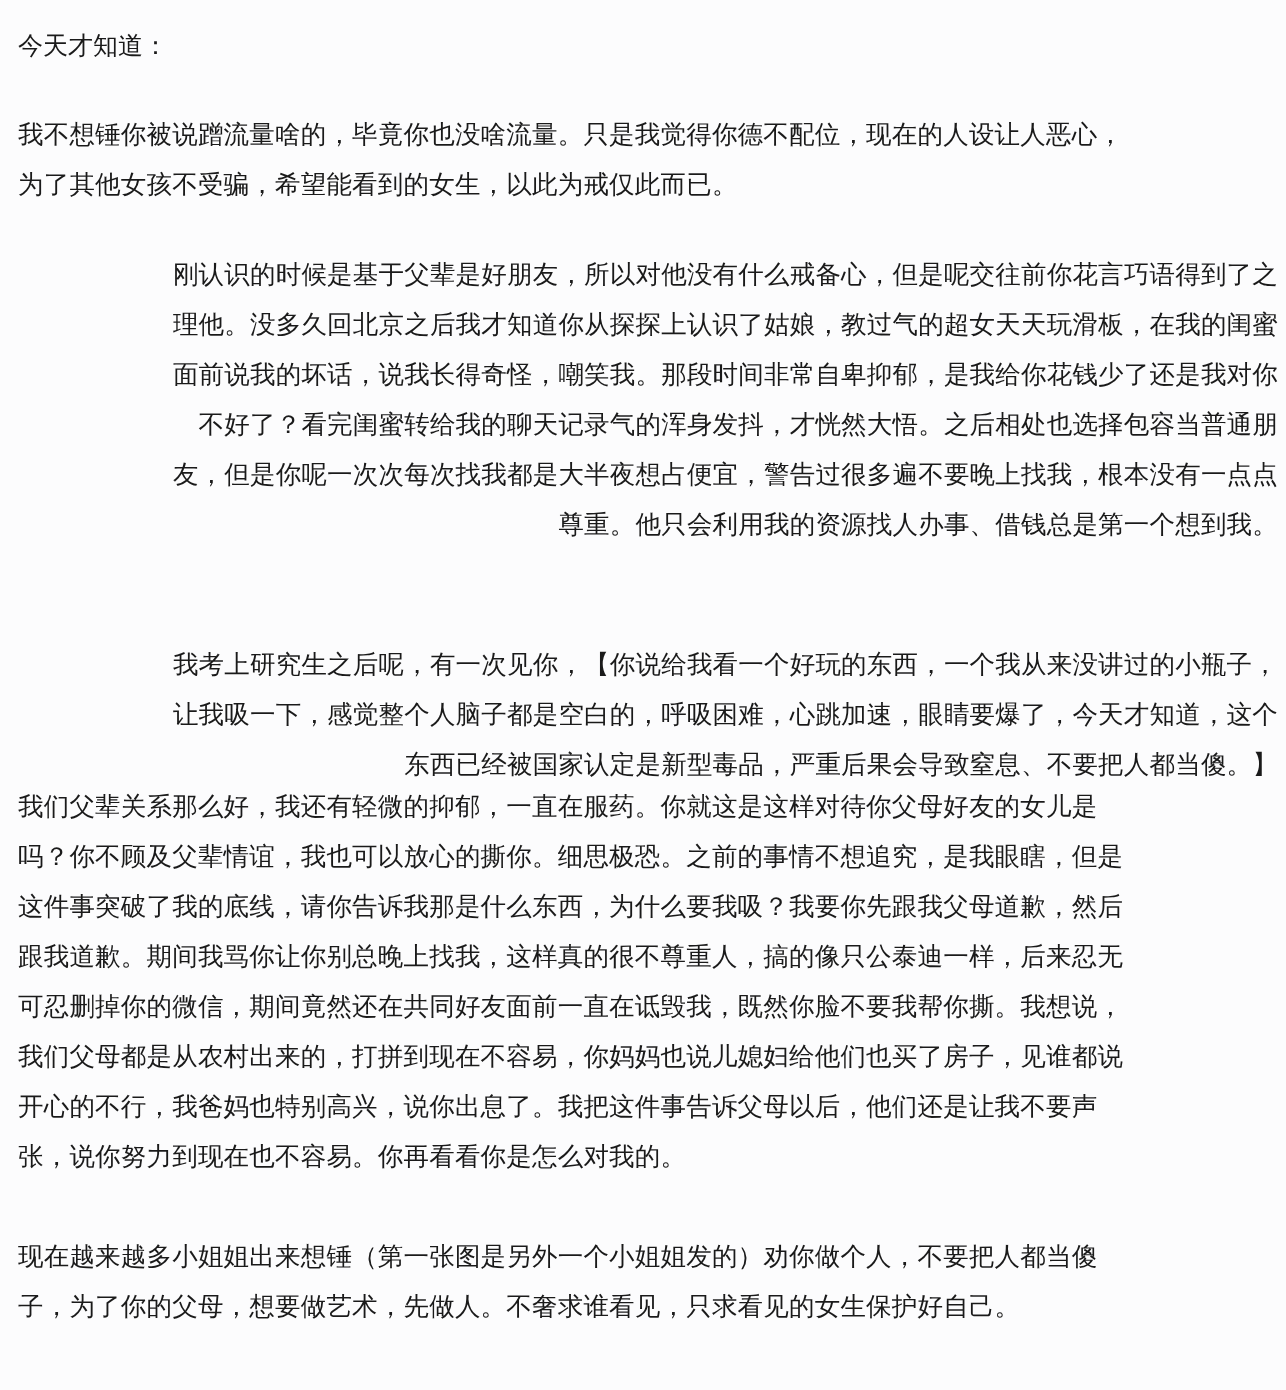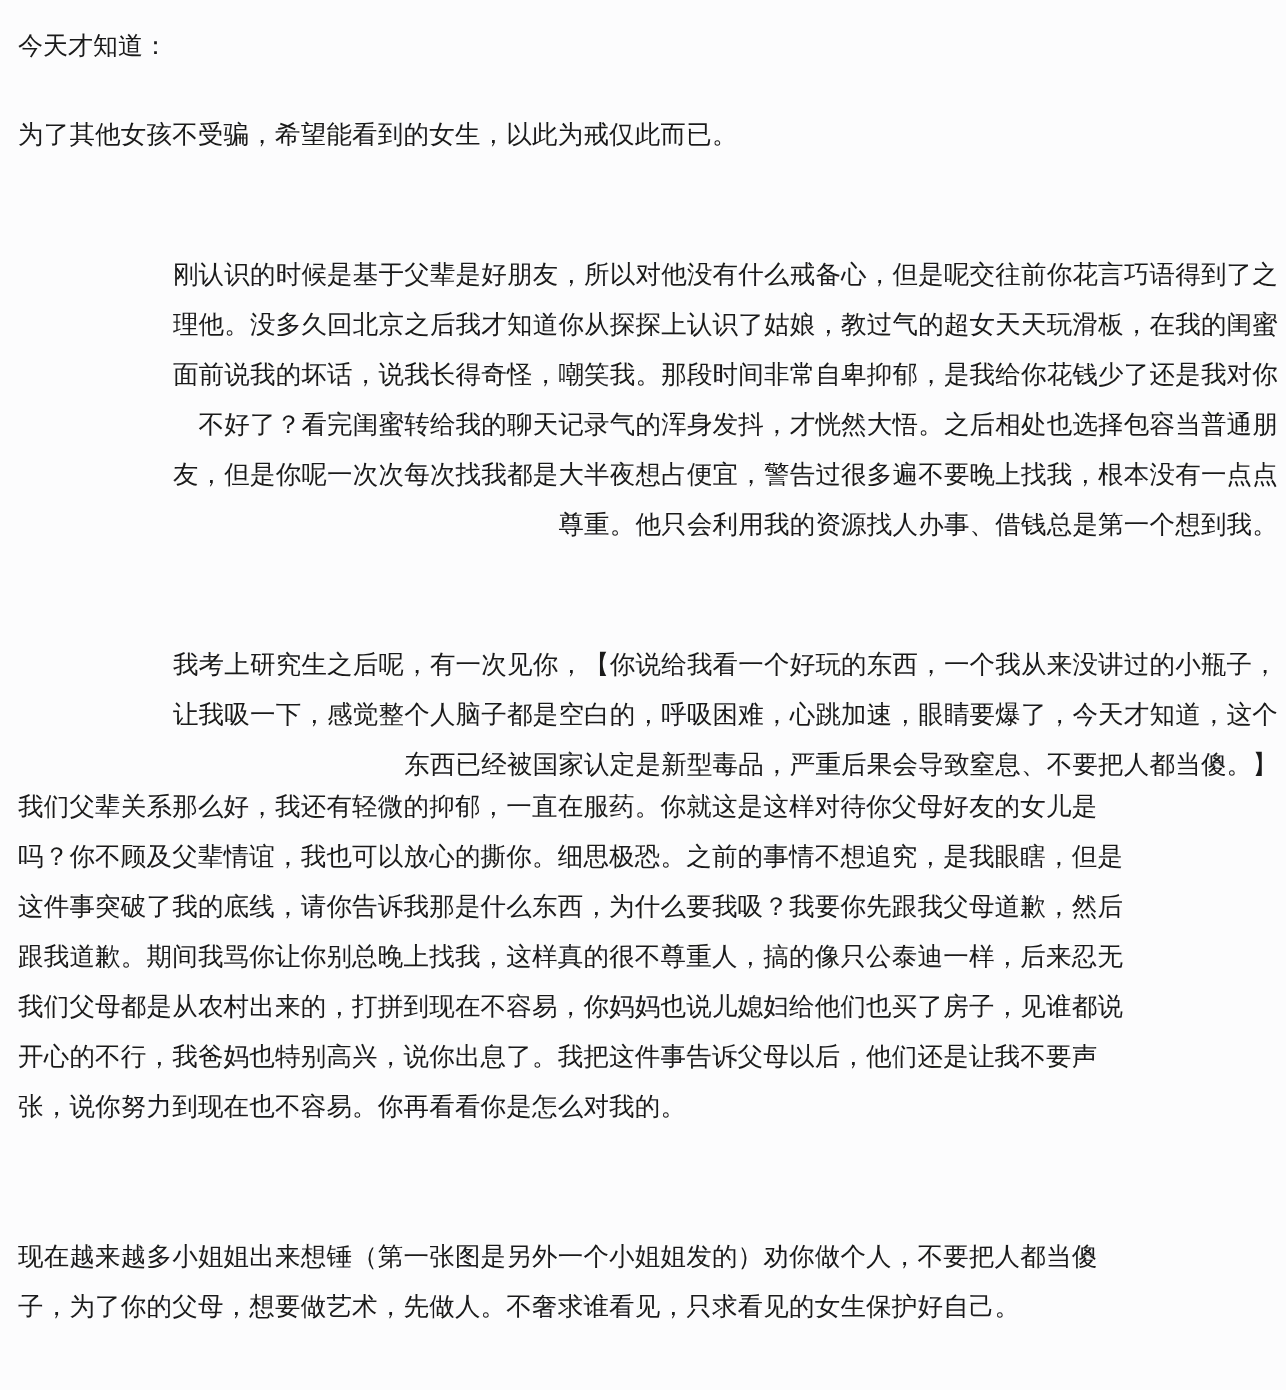--- a/index.html
+++ b/index.html
@@ -43,20 +43,21 @@
       letter-spacing: 0.2px;
     }
   </style>
 </head>
 <body>
 
 <div class="doc">
   <div class="title">今天才知道：</div>
 
   <div class="para" style="top:109px;">
+    <span class="line">我不想锤你被说蹭流量啥的，毕竟你也没啥流量。只是我觉得你德不配位，现在的人设让人恶心，</span>
     <span class="line">为了其他女孩不受骗，希望能看到的女生，以此为戒仅此而已。</span>
   </div>
 
   <div class="para" style="top:249px;text-align:right;">
     <span class="line">刚认识的时候是基于父辈是好朋友，所以对他没有什么戒备心，但是呢交往前你花言巧语得到了之</span>
     <span class="line">理他。没多久回北京之后我才知道你从探探上认识了姑娘，教过气的超女天天玩滑板，在我的闺蜜</span>
     <span class="line">面前说我的坏话，说我长得奇怪，嘲笑我。那段时间非常自卑抑郁，是我给你花钱少了还是我对你</span>
     <span class="line">不好了？看完闺蜜转给我的聊天记录气的浑身发抖，才恍然大悟。之后相处也选择包容当普通朋</span>
     <span class="line">友，但是你呢一次次每次找我都是大半夜想占便宜，警告过很多遍不要晚上找我，根本没有一点点</span>
     <span class="line">尊重。他只会利用我的资源找人办事、借钱总是第一个想到我。</span>
@@ -66,20 +67,21 @@
     <span class="line">我考上研究生之后呢，有一次见你，【你说给我看一个好玩的东西，一个我从来没讲过的小瓶子，</span>
     <span class="line">让我吸一下，感觉整个人脑子都是空白的，呼吸困难，心跳加速，眼睛要爆了，今天才知道，这个</span>
     <span class="line">东西已经被国家认定是新型毒品，严重后果会导致窒息、不要把人都当傻。】</span>
   </div>
 
   <div class="para" style="top:781px;">
     <span class="line">我们父辈关系那么好，我还有轻微的抑郁，一直在服药。你就这是这样对待你父母好友的女儿是</span>
     <span class="line">吗？你不顾及父辈情谊，我也可以放心的撕你。细思极恐。之前的事情不想追究，是我眼瞎，但是</span>
     <span class="line">这件事突破了我的底线，请你告诉我那是什么东西，为什么要我吸？我要你先跟我父母道歉，然后</span>
     <span class="line">跟我道歉。期间我骂你让你别总晚上找我，这样真的很不尊重人，搞的像只公泰迪一样，后来忍无</span>
+    <span class="line">可忍删掉你的微信，期间竟然还在共同好友面前一直在诋毁我，既然你脸不要我帮你撕。我想说，</span>
     <span class="line">我们父母都是从农村出来的，打拼到现在不容易，你妈妈也说儿媳妇给他们也买了房子，见谁都说</span>
     <span class="line">开心的不行，我爸妈也特别高兴，说你出息了。我把这件事告诉父母以后，他们还是让我不要声</span>
     <span class="line">张，说你努力到现在也不容易。你再看看你是怎么对我的。</span>
   </div>
 
   <div class="para" style="top:1231px;">
     <span class="line">现在越来越多小姐姐出来想锤（第一张图是另外一个小姐姐发的）劝你做个人，不要把人都当傻</span>
     <span class="line">子，为了你的父母，想要做艺术，先做人。不奢求谁看见，只求看见的女生保护好自己。</span>
   </div>
 </div>

